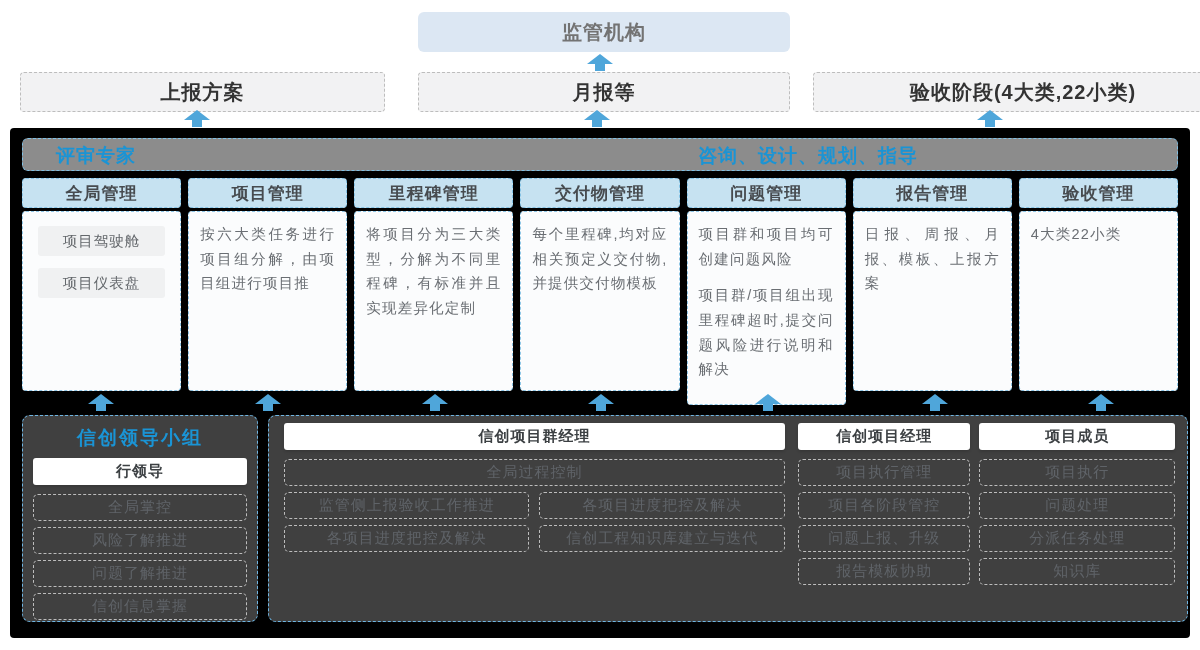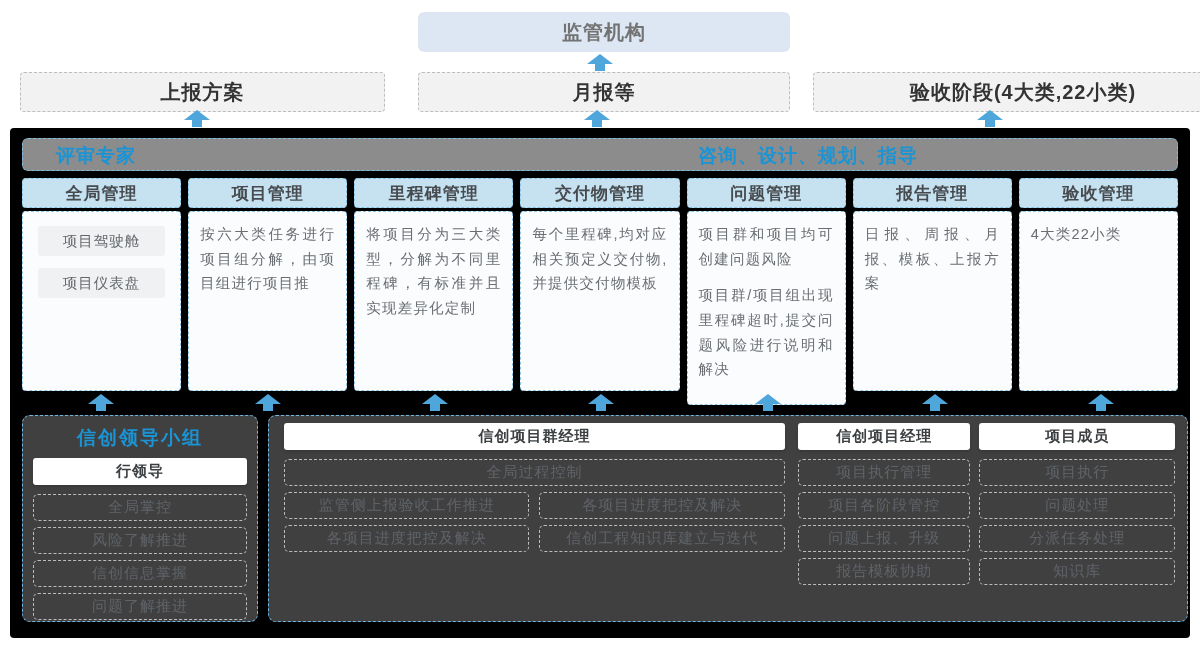--- a/index.html
+++ b/index.html
@@ -243,24 +243,24 @@
       <div class="white-head">
         <span>行领导</span>
       </div>
       <div class="g-item">
         <span>全局掌控</span>
       </div>
       <div class="g-item">
         <span>风险了解推进</span>
       </div>
       <div class="g-item">
+        <span>问题了解推进</span>
+      </div>
+      <div class="g-item">
         <span>信创信息掌握</span>
-      </div>
-      <div class="g-item">
-        <span>问题了解推进</span>
       </div>
     </div>
   </div>
 
   <div class="abs group" id="group-exec">
     <div class="exec-row">
 
       <div class="sec sec-pgm">
         <div class="white-head">
           <span>信创项目群经理</span>

